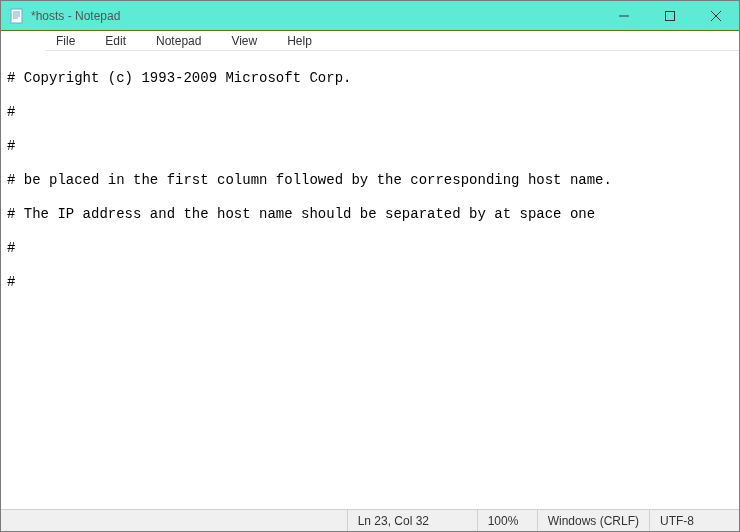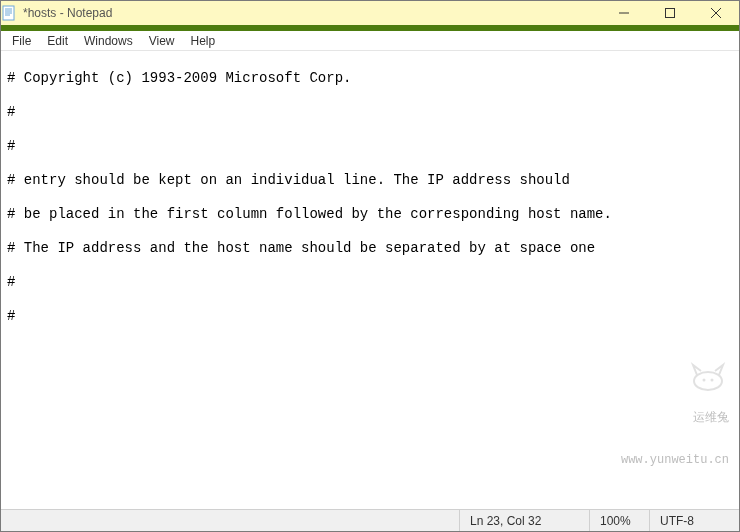--- a/index.html
+++ b/index.html
@@ -9,25 +9,25 @@
       background: #fff;
       width: 740px;
       height: 532px;
       border: 1px solid #7a7a7a;
       display: flex;
       flex-direction: column;
       overflow: hidden;
     }
     .titlebar {
       height: 30px;
-      background: #fef9c3;
+      background: #5eead4;
       display: flex;
       align-items: center;
-      padding-left: 0;
-      border-bottom: 6px solid #4d7c0f;
+      padding-left: 8px;
+      border-bottom: 1px solid #4d7c0f;
     }
     .titlebar .app-icon {
       width: 16px; height: 16px;
       margin-right: 6px;
     }
     .titlebar .title {
       flex: 1;
       color: #555;
       font-size: 12px;
     }
@@ -40,24 +40,25 @@
       display: flex;
       align-items: center;
       justify-content: center;
       color: #555;
     }
     .menubar {
       height: 20px;
       display: flex;
       align-items: center;
       padding: 0 4px;
-      gap: 2px;
+      gap: 16px;
       border-bottom: 1px solid #e5e5e5;
       font-size: 12px;
       color: #333;
+      margin-left: 44px;
     }
     .menu-item {
       padding: 1px 7px;
     }
     .editor {
       flex: 1;
       padding: 2px 6px;
       font-family: Consolas, "Courier New", monospace;
       font-size: 14px;
       line-height: 17px;
@@ -126,55 +127,44 @@
           <line x1="0" y1="0" x2="10" y2="10" stroke="#333" stroke-width="1"></line>
           <line x1="10" y1="0" x2="0" y2="10" stroke="#333" stroke-width="1"></line>
         </svg>
     </div>
   </div>
 </div>
 
 <div class="menubar">
   <span class="menu-item">File</span>
   <span class="menu-item">Edit</span>
-  <span class="menu-item">Windows</span>
+  <span class="menu-item">Notepad</span>
   <span class="menu-item">View</span>
   <span class="menu-item">Help</span>
 </div>
 
 <div class="editor">
 <div># Copyright (c) 1993-2009 Microsoft Corp.</div>
 <div>#</div>
 <div>#</div>
-<div># entry should be kept on an individual line. The IP address should</div>
 <div># be placed in the first column followed by the corresponding host name.</div>
 <div># The IP address and the host name should be separated by at space one</div>
 <div>#</div>
 <div>#</div>
 
 
 
 
 
 
 
 
 
 
-<div class="watermark">
-  <svg class="logo" viewBox="0 0 42 30">
-    <ellipse cx="21" cy="20" rx="14" ry="9" fill="none" stroke="#bdbdbd" stroke-width="2"></ellipse>
-    <path d="M10 14 L6 4 L14 10" fill="none" stroke="#bdbdbd" stroke-width="2"></path>
-    <path d="M32 14 L36 4 L28 10" fill="none" stroke="#bdbdbd" stroke-width="2"></path>
-    <circle cx="17" cy="19" r="1.5" fill="#bdbdbd"></circle>
-    <circle cx="25" cy="19" r="1.5" fill="#bdbdbd"></circle>
-  </svg>
-  <div>运维兔</div>
-  <div>www.yunweitu.cn</div>
-</div>
 </div>
 
 <div class="statusbar">
   <div class="status-spacer"></div>
   <div class="status-cell" style="min-width:130px">Ln 23, Col 32</div>
   <div class="status-cell" style="min-width:60px">100%</div>
+  <div class="status-cell" style="min-width:110px">Windows (CRLF)</div>
   <div class="status-cell" style="min-width:90px">UTF-8</div>
 </div>
 
 </body></html>

